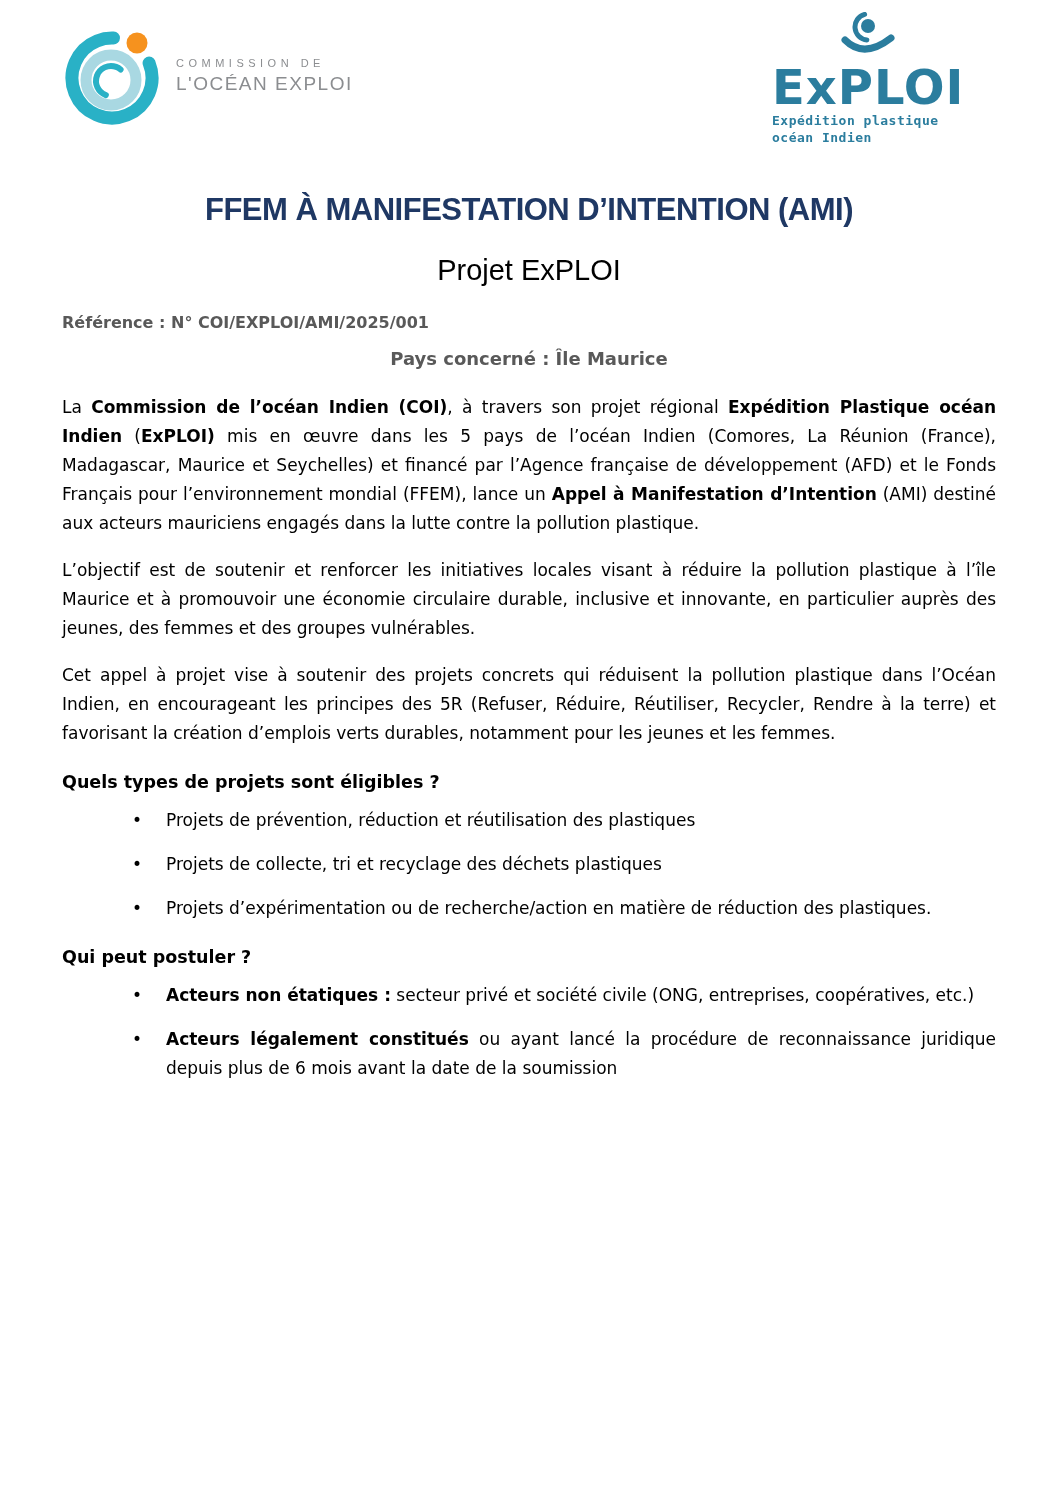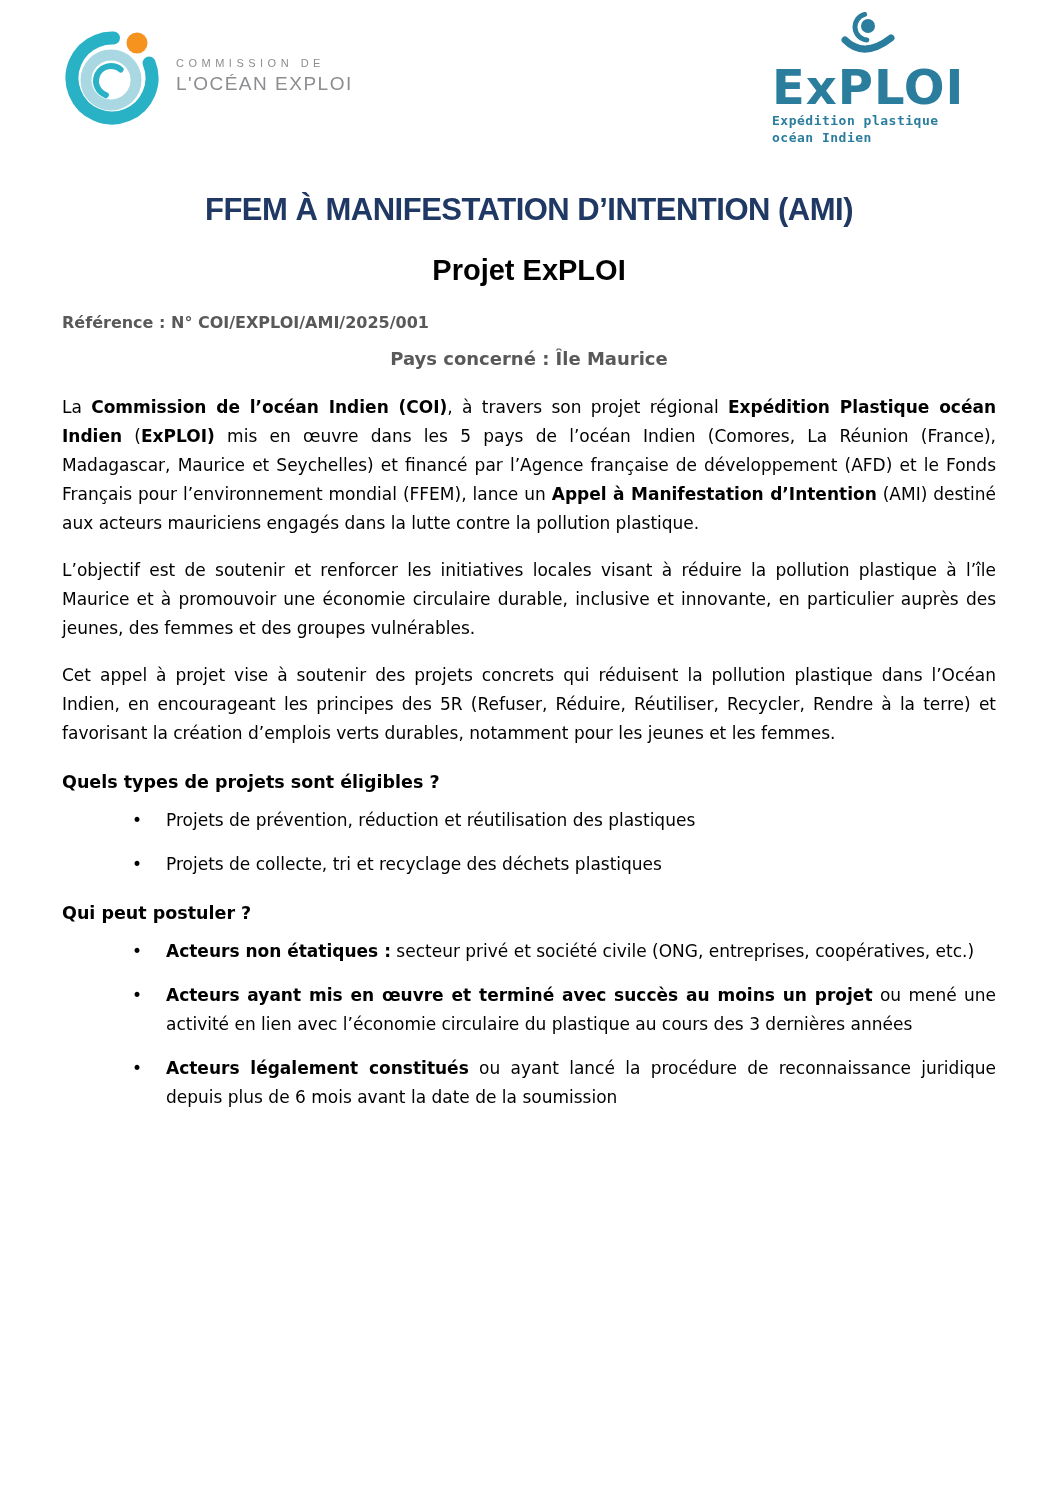--- a/index.html
+++ b/index.html
@@ -39,21 +39,21 @@
 
   .doc-title {
     margin:42px 0 0; text-align:center;
     font-family:"Liberation Sans", sans-serif;
     font-weight:bold; font-size:31px; letter-spacing:-0.5px;
     color:var(--navy);
   }
   .doc-subtitle {
     margin:26px 0 0; text-align:center;
     font-family:"Liberation Sans", sans-serif;
-    font-weight:bold; font-size:29px; color:#000;
+    font-weight:normal; font-size:29px; color:#000;
   }
   .refline {
     margin-top:26px; text-align:left;
     font-weight:bold; font-size:16px; color:var(--gray);
   }
   .countryline {
     margin-top:16px; text-align:center;
     font-weight:bold; font-size:18px; color:var(--gray);
   }
 
@@ -121,23 +121,23 @@
     <div class="countryline">Pays concerné : Île Maurice</div>
 
     <div class="doc-body" id="doc-body">
         <p class="paragraph"><span>La </span><span class="b">Commission de l’océan Indien (COI)</span><span>, à travers son projet régional </span><span class="b">Expédition Plastique océan Indien</span><span> (</span><span class="b">ExPLOI)</span><span> mis en œuvre dans les 5 pays de l’océan Indien (Comores, La Réunion (France), Madagascar, Maurice et Seychelles) et financé par l’Agence française de développement (AFD) et le Fonds Français pour l’environnement mondial (FFEM), lance un </span><span class="b">Appel à Manifestation d’Intention</span><span> (AMI) destiné aux acteurs mauriciens engagés dans la lutte contre la pollution plastique.</span></p>
         <p class="paragraph"><span>L’objectif est de soutenir et renforcer les initiatives locales visant à réduire la pollution plastique à l’île Maurice et à promouvoir une économie circulaire durable, inclusive et innovante, en particulier auprès des jeunes, des femmes et des groupes vulnérables.</span></p>
         <p class="paragraph"><span>Cet appel à projet vise à soutenir des projets concrets qui réduisent la pollution plastique dans l’Océan Indien, en encourageant les principes des 5R (Refuser, Réduire, Réutiliser, Recycler, Rendre à la terre) et favorisant la création d’emplois verts durables, notamment pour les jeunes et les femmes.</span></p>
         <h3 class="section-heading">Quels types de projets sont éligibles ?</h3>
         <ul class="bullet-list">
           <li class="bullet-item"><span>Projets de prévention, réduction et réutilisation des plastiques</span></li>
           <li class="bullet-item"><span>Projets de collecte, tri et recyclage des déchets plastiques</span></li>
+          <li class="bullet-item"><span>Projets d’expérimentation ou de recherche/action en matière de réduction des plastiques.</span></li>
         </ul>
         <h3 class="section-heading">Qui peut postuler ?</h3>
         <ul class="bullet-list">
           <li class="bullet-item"><span class="b">Acteurs non étatiques :</span><span> secteur privé et société civile (ONG, entreprises, coopératives, etc.)</span></li>
-          <li class="bullet-item"><span class="b">Acteurs ayant mis en œuvre et terminé avec succès au moins un projet</span><span> ou mené une activité en lien avec l’économie circulaire du plastique au cours des 3 dernières années</span></li>
           <li class="bullet-item"><span class="b">Acteurs légalement constitués</span><span> ou ayant lancé la procédure de reconnaissance juridique depuis plus de 6 mois avant la date de la soumission</span></li>
         </ul>
       </div>
   </div>
 
 </div>
 
 </body></html>

